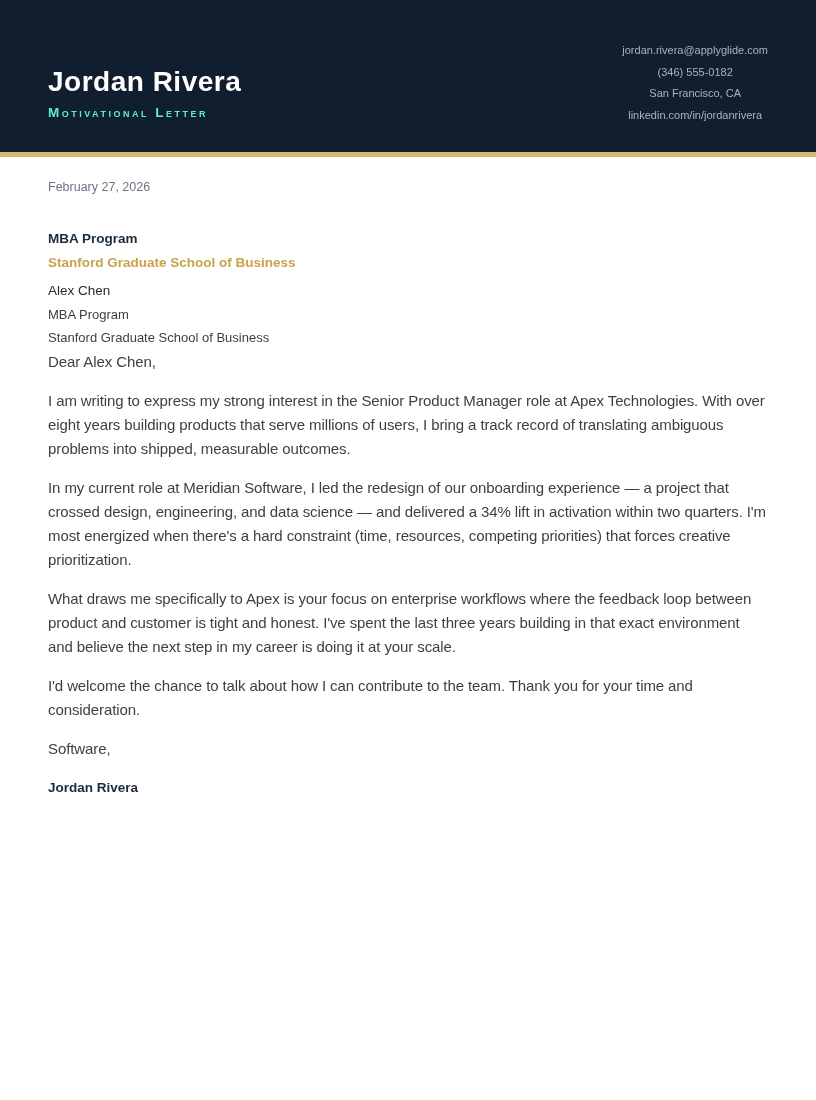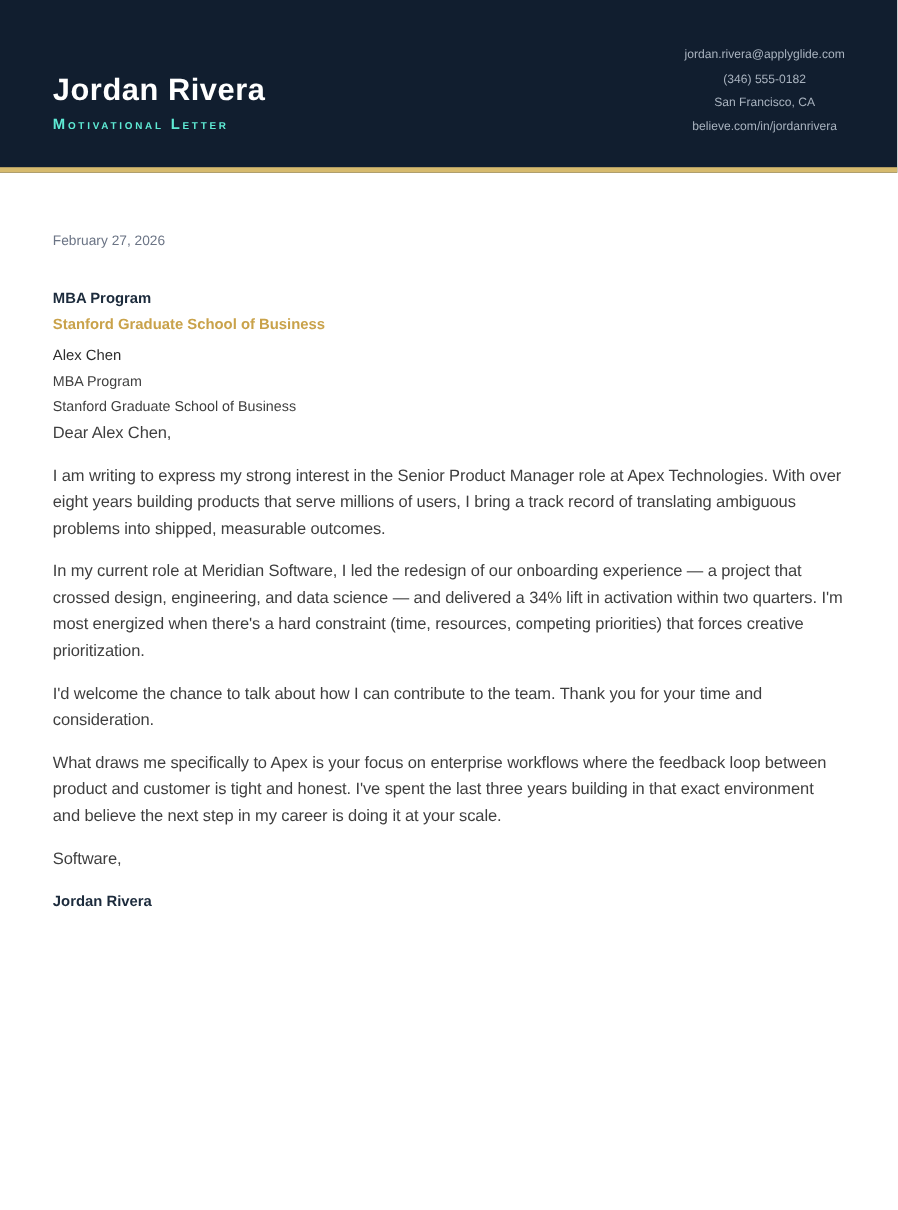--- a/index.html
+++ b/index.html
@@ -46,21 +46,21 @@
   }
   .contact {
     text-align: center;
     font-size: 11px;
     line-height: 21.6px;
     color: #a9b3bf;
   }
   
   .letter-body {
     box-sizing: border-box;
-    padding: 52px 48px 0 48px;
+    padding: 20px 48px 0 48px;
     color: #3f3f3f;
   }
   .letter-date {
     font-size: 12.5px;
     line-height: 20px;
     color: #6b7485;
     margin: 0 0 30px 0;
   }
   .recipient-org {
     font-size: 13.5px;
@@ -104,21 +104,21 @@
 
   <header class="header">
     <div class="identity">
       <h1 class="applicant-name">Jordan Rivera</h1>
       <div class="doc-subtitle">Motivational Letter</div>
     </div>
     <div class="contact">
       <div>jordan.rivera@applyglide.com</div>
       <div>(346) 555-0182</div>
       <div>San Francisco, CA</div>
-      <div>believe.com/in/jordanrivera</div>
+      <div>linkedin.com/in/jordanrivera</div>
     </div>
   </header>
 
   <main class="letter-body">
 
     <div class="letter-date">February 27, 2026</div>
 
     <div class="recipient-org">
       <div class="org-program">MBA Program</div>
       <div class="org-school">Stanford Graduate School of Business</div>
@@ -127,21 +127,21 @@
     <div class="recipient-person">
       <div class="person-name">Alex Chen</div>
       <div>MBA Program</div>
       <div>Stanford Graduate School of Business</div>
     </div>
 
     <p class="salutation">Dear Alex Chen,</p>
 
     <p>I am writing to express my strong interest in the Senior Product Manager role at Apex Technologies. With over eight years building products that serve millions of users, I bring a track record of translating ambiguous problems into shipped, measurable outcomes.</p>
     <p>In my current role at Meridian Software, I led the redesign of our onboarding experience — a project that crossed design, engineering, and data science — and delivered a 34% lift in activation within two quarters. I'm most energized when there's a hard constraint (time, resources, competing priorities) that forces creative prioritization.</p>
+    <p>What draws me specifically to Apex is your focus on enterprise workflows where the feedback loop between product and customer is tight and honest. I've spent the last three years building in that exact environment and believe the next step in my career is doing it at your scale.</p>
     <p>I'd welcome the chance to talk about how I can contribute to the team. Thank you for your time and consideration.</p>
-    <p>What draws me specifically to Apex is your focus on enterprise workflows where the feedback loop between product and customer is tight and honest. I've spent the last three years building in that exact environment and believe the next step in my career is doing it at your scale.</p>
 
     <p class="closing">Software,</p>
 
     <div class="signature">Jordan Rivera</div>
 
   </main>
 </div>
 
 </body></html>

